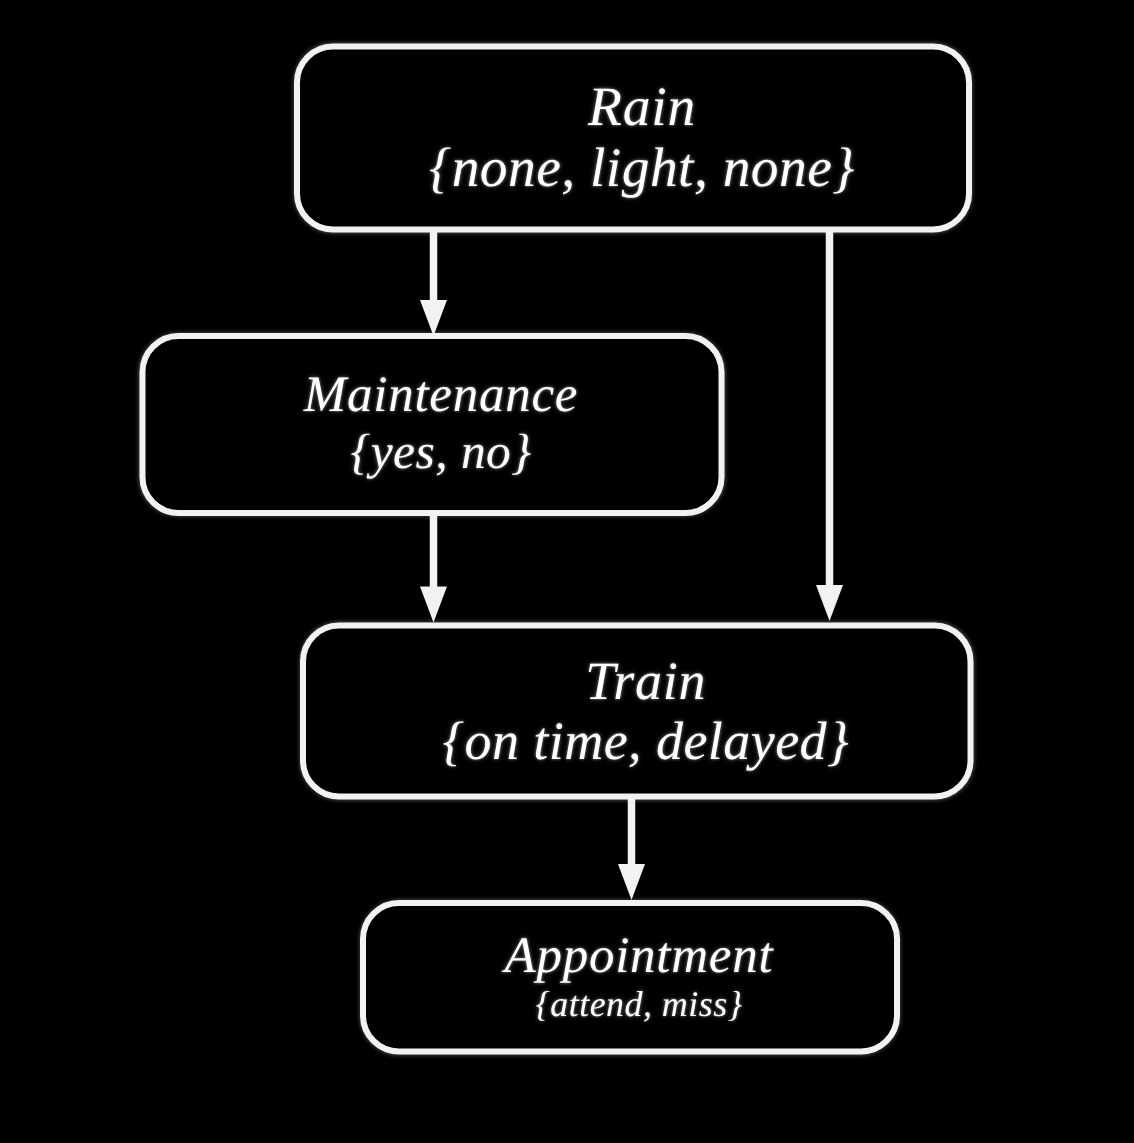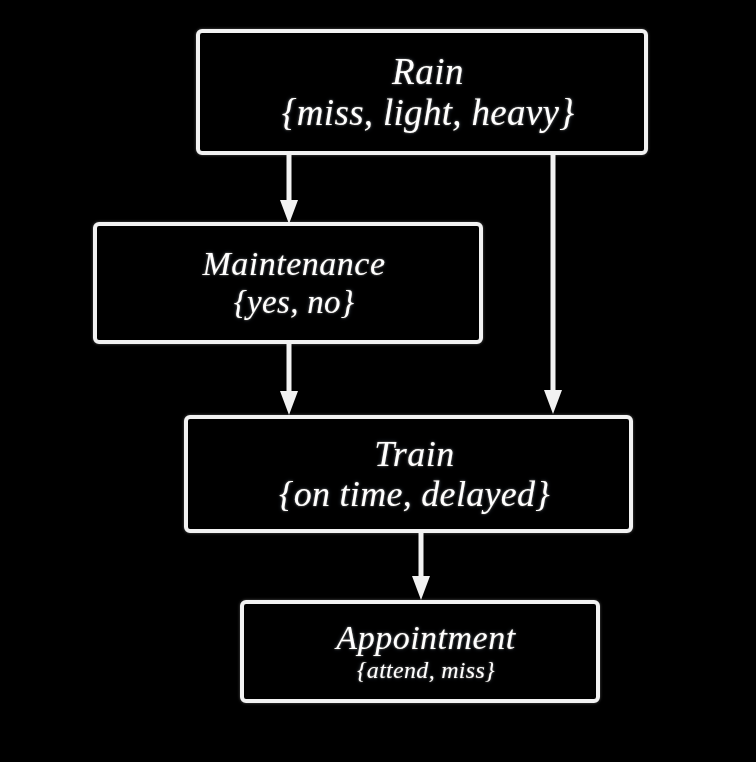--- a/index.html
+++ b/index.html
@@ -20,21 +20,21 @@
     height: 762px;
     background: #000000;
   }
 
   
   .node {
     position: absolute;
     box-sizing: border-box;
     background: #000000;
     border: 4px solid #f2f2f2;
-    border-radius: 6px;
+    border-radius: 26px;
     display: flex;
     flex-direction: column;
     align-items: center;
     justify-content: center;
     text-align: center;
     color: #ffffff;
     line-height: 1.12;
     box-shadow: 0 0 3px rgba(255,255,255,0.35);
     padding-left: 12px;
   }
@@ -47,21 +47,21 @@
   .node .states {
     font-style: italic;
     font-weight: normal;
     letter-spacing: 0.3px;
     text-shadow: 0 0 2px rgba(255,235,205,0.55), 0 0 4px rgba(150,190,255,0.25);
   }
 
   
   #node-rain        { left: 196px; top: 29px;  width: 452px; height: 126px; }
   #node-maintenance { left: 93px;  top: 222px; width: 390px; height: 122px; }
-  #node-train       { left: 184px; top: 415px; width: 449px; height: 118px; }
+  #node-train       { left: 200px; top: 415px; width: 449px; height: 118px; }
   #node-appointment { left: 240px; top: 600px; width: 360px; height: 103px; }
 
   #node-rain .name         { font-size: 37px; }
   #node-rain .states       { font-size: 37px; }
   #node-maintenance .name  { font-size: 34px; }
   #node-maintenance .states{ font-size: 33px; }
   #node-train .name        { font-size: 36px; }
   #node-train .states      { font-size: 36px; }
   #node-appointment .name  { font-size: 34px; }
   #node-appointment .states{ font-size: 24px; }
@@ -99,21 +99,21 @@
     <polygon points="31,74 22,50 40,50"></polygon>
   </svg>
 
   <svg class="edge" id="edge-train-appointment" style="left:390px; top:530px; width:62px; height:72px;" viewBox="0 0 62 72">
     <line x1="31" y1="2" x2="31" y2="48"></line>
     <polygon points="31,70 22,46 40,46"></polygon>
   </svg>
 
   <div class="node" id="node-rain">
     <div class="name">Rain</div>
-    <div class="states">{miss, light, heavy}</div>
+    <div class="states">{none, light, none}</div>
   </div>
 
   <div class="node" id="node-maintenance">
     <div class="name">Maintenance</div>
     <div class="states">{yes, no}</div>
   </div>
 
   <div class="node" id="node-train">
     <div class="name">Train</div>
     <div class="states">{on time, delayed}</div>

